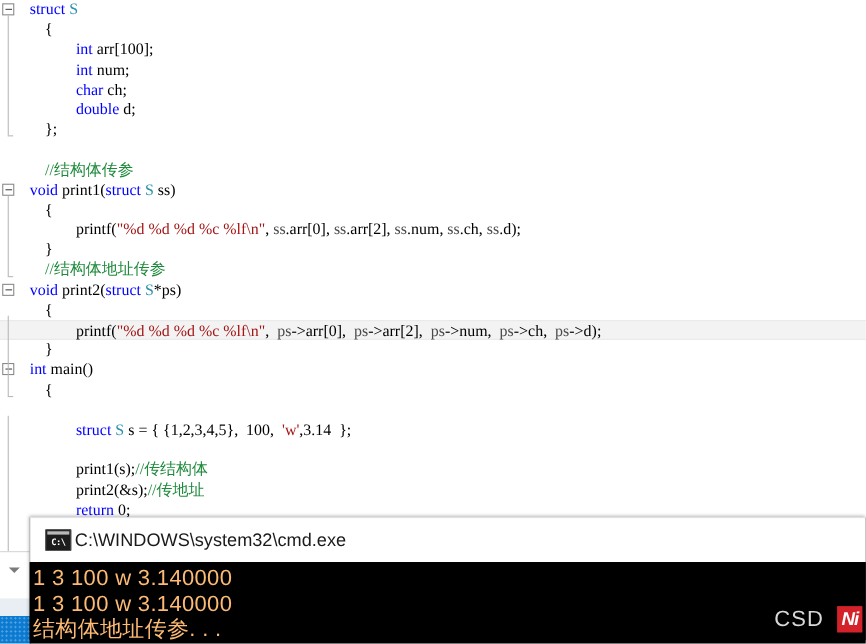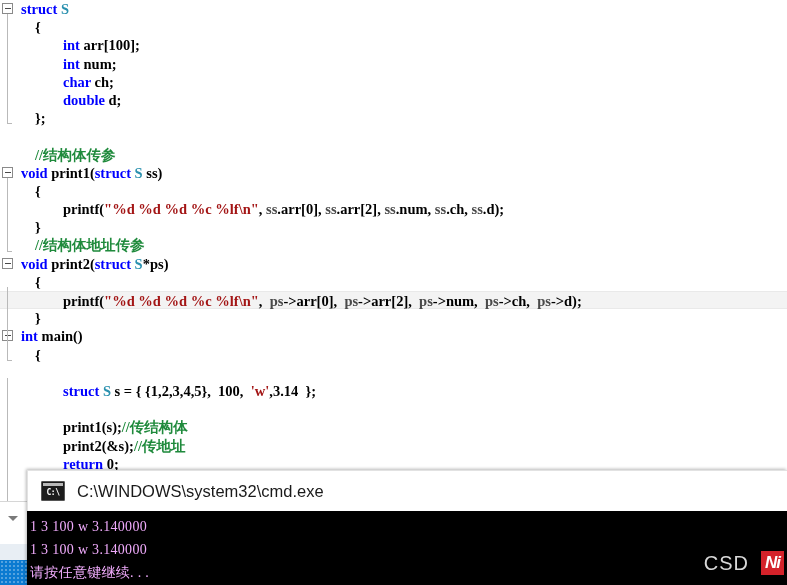--- a/index.html
+++ b/index.html
@@ -30,23 +30,22 @@
     font-family: "Liberation Serif", "DejaVu Serif", serif;
     font-size: 14.5px;
     line-height: 18.2px;
     color: #000000;
     white-space: pre;
   }
 
   .line {
     position: relative;
     height: 18.2px;
-    padding-left: 4px;
+    padding-left: 10px;
     white-space: pre;
-    font-weight: bold;
   }
   .line.hl {
     background: #f3f3f3;
     border-top: 1px solid #e9e9e9;
     border-bottom: 1px solid #e9e9e9;
     height: 18.2px;
     box-sizing: border-box;
   }
 
   .gutter {
@@ -163,35 +162,35 @@
   #console-icon span {
     color: #ffffff;
     font-family: "DejaVu Sans Mono", monospace;
     font-size: 8px;
     font-weight: bold;
     line-height: 1;
     margin-top: 4px;
     letter-spacing: -0.5px;
   }
   #console-title-text {
-    margin-left: 12px;
+    margin-left: 3px;
     font-family: "Liberation Sans", sans-serif;
     font-size: 16.5px;
     color: #1a1a1a;
   }
   #console-body {
     background: #000000;
     padding: 4px 0 0 3px;
     height: 71px;
     box-sizing: border-box;
   }
   .console-line {
-    color: #f0abfc;
-    font-family: Liberation Serif, serif;
-    font-size: 14px;
+    color: #fdba74;
+    font-family: Liberation Sans, sans-serif;
+    font-size: 20px;
     line-height: 23px;
     white-space: pre;
     letter-spacing: 0.3px;
   }
 
   
   #watermark {
     position: absolute;
     right: 3px; bottom: 8px;
     display: flex;
@@ -250,20 +249,20 @@
 <div id="console-window">
   <div id="console-titlebar">
     <div id="console-icon">
       <span>C:\</span>
     </div>
     <div id="console-title-text">C:\WINDOWS\system32\cmd.exe</div>
   </div>
   <div id="console-body">
       <div class="console-line">1 3 100 w 3.140000</div>
       <div class="console-line">1 3 100 w 3.140000</div>
-      <div class="console-line">请按任意键继续. . .</div>
+      <div class="console-line">结构体地址传参. . .</div>
     </div>
 </div>
 
 <div id="watermark">
   <div id="wm-csd">CSD</div>
   <div id="wm-logo">Ni</div>
 </div>
 
 </body></html>

